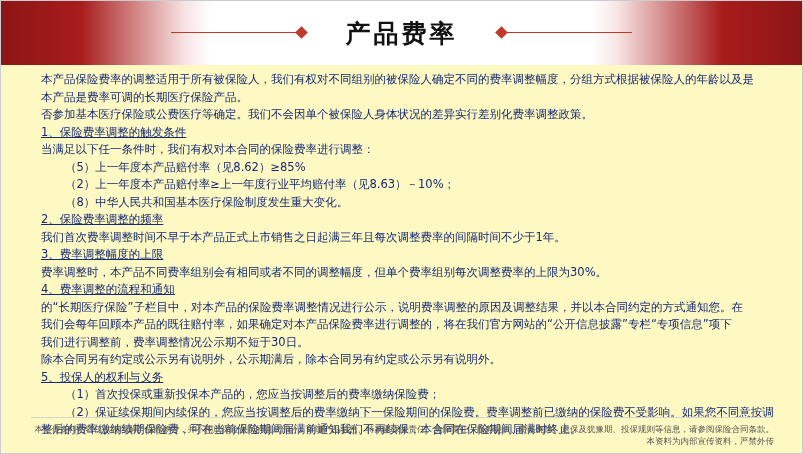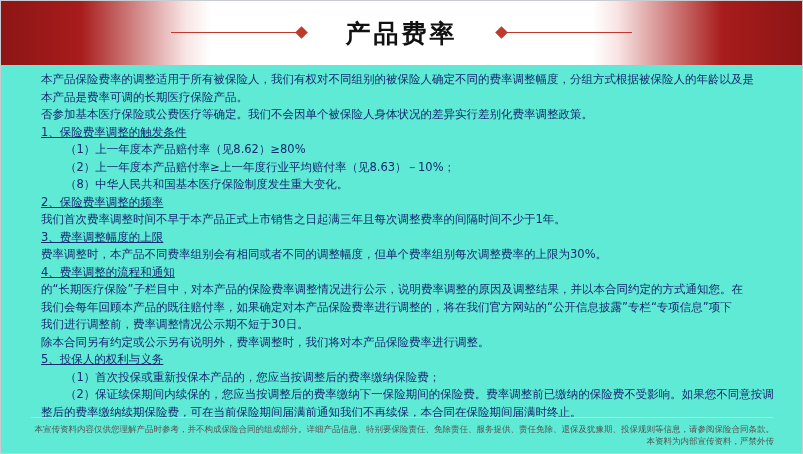--- a/index.html
+++ b/index.html
@@ -12,21 +12,21 @@
     background: #ffffff;
     font-family: "DejaVu Sans", "Liberation Sans", sans-serif;
     overflow: hidden;
   }
   .page {
     position: relative;
     width: 803px;
     height: 454px;
     box-sizing: border-box;
     border: 1px solid #c9ccd1;
-    background: #5eead4;
+    background: #fef9c3;
     overflow: hidden;
   }
   
   .header {
     position: relative;
     height: 64px;
     background: linear-gradient(180deg, #ffffff 0%, #ffffff 100%);
     display: flex;
     align-items: center;
     justify-content: center;
@@ -122,35 +122,36 @@
     <div class="rule right"></div>
     <div class="diamond right"></div>
   </div>
 
   <div class="content">
     <p>本产品保险费率的调整适用于所有被保险人，我们有权对不同组别的被保险人确定不同的费率调整幅度，分组方式根据被保险人的年龄以及是</p>
     <p>本产品是费率可调的长期医疗保险产品。</p>
     <p>否参加基本医疗保险或公费医疗等确定。我们不会因单个被保险人身体状况的差异实行差别化费率调整政策。</p>
 
     <p class="section-head">1、保险费率调整的触发条件</p>
-    <p class="indent2">（1）上一年度本产品赔付率（见8.62）≥80%</p>
+    <p>当满足以下任一条件时，我们有权对本合同的保险费率进行调整：</p>
+    <p class="indent2">（5）上一年度本产品赔付率（见8.62）≥85%</p>
     <p class="indent2">（2）上一年度本产品赔付率≥上一年度行业平均赔付率（见8.63）－10%；</p>
     <p class="indent2">（8）中华人民共和国基本医疗保险制度发生重大变化。</p>
 
     <p class="section-head">2、保险费率调整的频率</p>
     <p>我们首次费率调整时间不早于本产品正式上市销售之日起满三年且每次调整费率的间隔时间不少于1年。</p>
 
     <p class="section-head">3、费率调整幅度的上限</p>
     <p>费率调整时，本产品不同费率组别会有相同或者不同的调整幅度，但单个费率组别每次调整费率的上限为30%。</p>
 
     <p class="section-head">4、费率调整的流程和通知</p>
     <p>的“长期医疗保险”子栏目中，对本产品的保险费率调整情况进行公示，说明费率调整的原因及调整结果，并以本合同约定的方式通知您。在</p>
     <p>我们会每年回顾本产品的既往赔付率，如果确定对本产品保险费率进行调整的，将在我们官方网站的“公开信息披露”专栏“专项信息”项下</p>
     <p>我们进行调整前，费率调整情况公示期不短于30日。</p>
-    <p>除本合同另有约定或公示另有说明外，费率调整时，我们将对本产品保险费率进行调整。</p>
+    <p>除本合同另有约定或公示另有说明外，公示期满后，除本合同另有约定或公示另有说明外。</p>
 
     <p class="section-head">5、投保人的权利与义务</p>
     <p class="indent2">（1）首次投保或重新投保本产品的，您应当按调整后的费率缴纳保险费；</p>
     <p class="indent2">（2）保证续保期间内续保的，您应当按调整后的费率缴纳下一保险期间的保险费。费率调整前已缴纳的保险费不受影响。如果您不同意按调</p>
     <p>整后的费率缴纳续期保险费，可在当前保险期间届满前通知我们不再续保，本合同在保险期间届满时终止。</p>
   </div>
 
   <div class="footer">
     <div class="footer-rule"></div>
     <p class="fline">本宣传资料内容仅供您理解产品时参考，并不构成保险合同的组成部分。详细产品信息、特别要保险责任、免除责任、服务提供、责任免除、退保及犹豫期、投保规则等信息，请参阅保险合同条款。</p>

